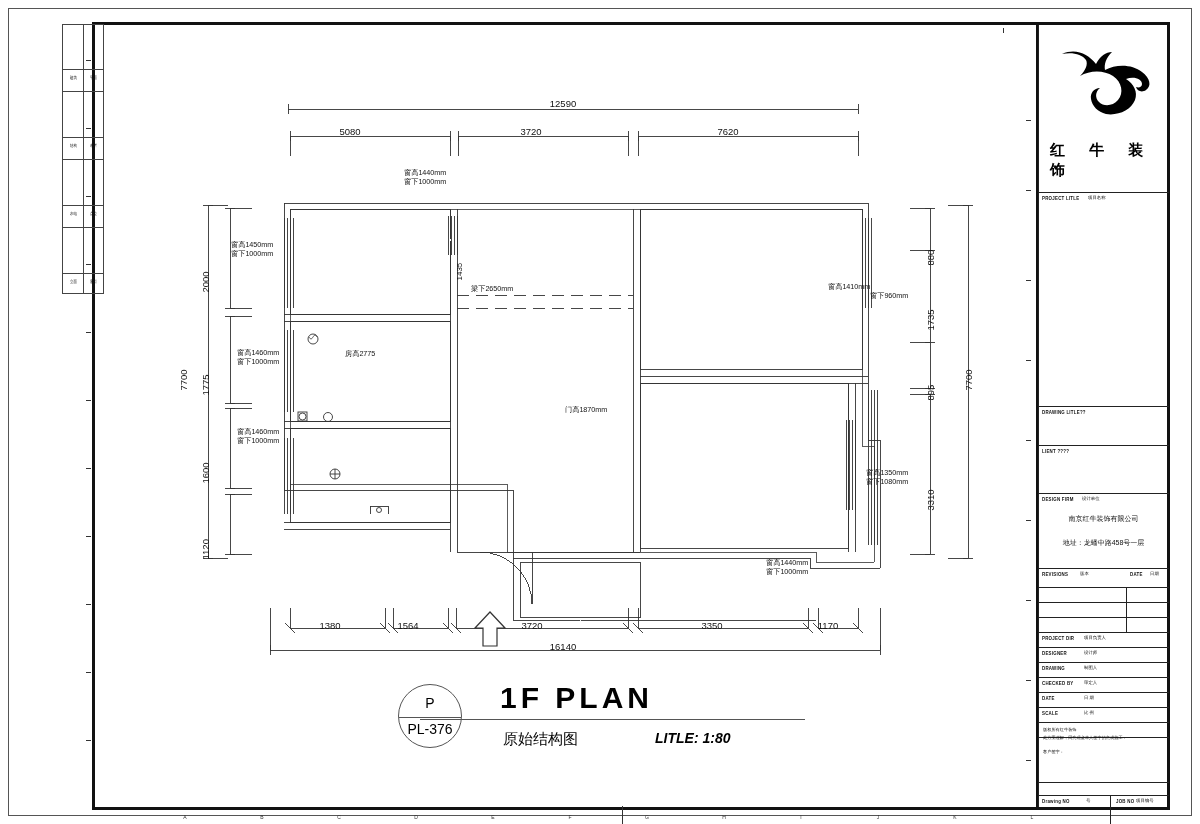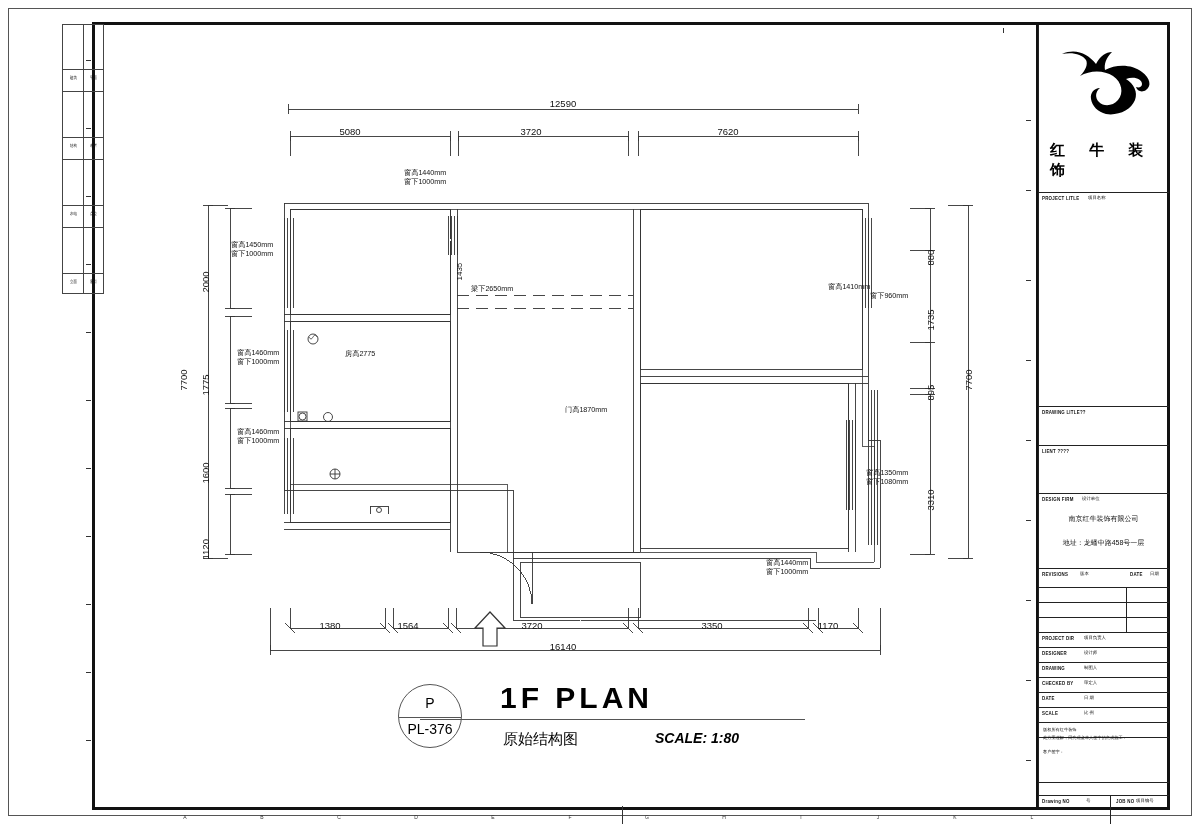--- a/index.html
+++ b/index.html
@@ -458,18 +458,18 @@
 <div class="note" style="left:766px;top:558px;">窗高1440mm</div>
 <div class="note" style="left:766px;top:567px;">窗下1000mm</div>
 
 <div class="note" style="left:471px;top:284px;">梁下2650mm</div>
 <div class="note" style="left:345px;top:349px;">房高2775</div>
 <div class="note" style="left:565px;top:405px;">门高1870mm</div>
 
 <div id="title-rule"></div>
 <div id="plan-title">1F PLAN</div>
 <div id="plan-sub">原始结构图</div>
-<div id="plan-scale">SCALE:  1:80</div>
+<div id="plan-scale">LITLE:  1:80</div>
 <div id="tag-circle">
   <div class="t-top">P</div>
   <div class="t-rule"></div>
   <div class="t-bot">PL-376</div>
 </div>
 
 </body></html>

